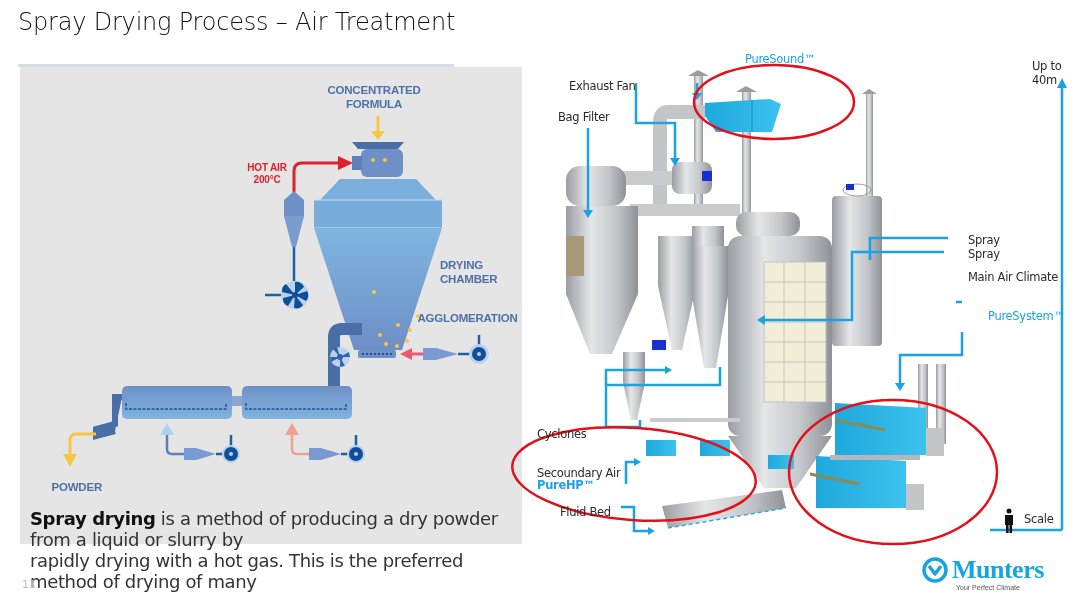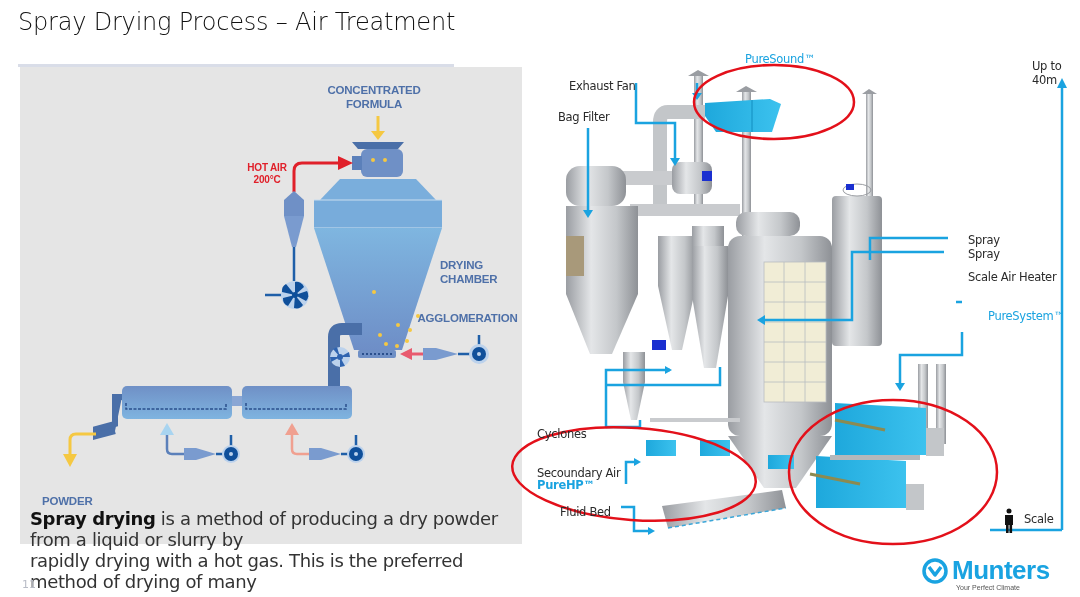--- a/index.html
+++ b/index.html
@@ -10,21 +10,21 @@
   .lp-svg{position:absolute;left:0;top:0;}
   .lbl{position:absolute;font-family:"Liberation Sans",sans-serif;font-weight:700;font-size:11.5px;color:#4e70a8;text-align:center;line-height:14px;letter-spacing:-0.2px;}
   .lbl.red{color:#e0202a;font-size:10px;line-height:12px;}
   .desc{position:absolute;left:30px;top:508px;width:490px;font-size:18px;line-height:21px;color:#333;font-family:"DejaVu Sans",sans-serif;letter-spacing:-0.35px;}
   .desc b{color:#111;font-weight:700;}
   .page-num{position:absolute;left:22px;top:578px;font-size:11px;color:#b8bcc6;}
   .callout{position:absolute;font-size:11.5px;color:#2a2a2a;font-family:"DejaVu Sans",sans-serif;letter-spacing:-0.3px;line-height:14px;}
   .callout.blue{color:#1aa3e0;}
   .right-svg{position:absolute;left:500px;top:40px;}
   .logo{position:absolute;left:922px;top:555px;display:flex;align-items:center;}
-  .logo-text{font-family:Liberation Sans, sans-serif;font-weight:700;font-size:26px;color:#19a3e1;letter-spacing:-0.5px;margin-left:4px;}
+  .logo-text{font-family:Liberation Serif, serif;font-weight:700;font-size:26px;color:#19a3e1;letter-spacing:-0.5px;margin-left:4px;}
   .tagline{position:absolute;left:956px;top:584px;font-size:7px;color:#555;font-family:"Liberation Sans",sans-serif;}
 </style>
 </head>
 <body>
 
 <div class="title">Spray Drying Process – Air Treatment</div>
 <div class="title-rule"></div>
 
 <div class="left-panel">
   <svg class="lp-svg" width="502" height="477" viewBox="0 0 502 477">
@@ -161,21 +161,21 @@
   </div>
   <div class="lbl red" style="left:222px;top:95px;width:50px;">
     <div>HOT AIR</div>
     <div>200°C</div>
   </div>
   <div class="lbl" style="left:420px;top:191px;width:70px;text-align:left;">
     <div>DRYING</div>
     <div>CHAMBER</div>
   </div>
   <div class="lbl" style="left:395px;top:244px;width:105px;text-align:center;">AGGLOMERATION</div>
-  <div class="lbl" style="left:22px;top:427px;width:60px;text-align:left;">POWDER</div>
+  <div class="lbl" style="left:22px;top:413px;width:60px;text-align:right;">POWDER</div>
 </div>
 
 <div class="desc">
   <div><b>Spray drying</b><span> is a method of producing a dry powder from a liquid or slurry by</span></div>
   <div>rapidly drying with a hot gas. This is the preferred method of drying of many</div>
 </div>
 <div class="page-num">11</div>
 
 <svg class="right-svg" width="580" height="510" viewBox="500 40 580 510">
   <defs>
@@ -322,21 +322,21 @@
   </g>
 </svg>
 
 <div class="callout blue" style="left:745px;top:52px;">PureSound™</div>
 <div class="callout" style="left:569px;top:79px;">Exhaust Fan</div>
 <div class="callout" style="left:558px;top:110px;">Bag Filter</div>
 <div class="callout" style="left:968px;top:233px;text-align:center;">
   <div>Spray</div>
   <div>Spray</div>
 </div>
-<div class="callout" style="left:968px;top:270px;">Scale Air Heater</div>
+<div class="callout" style="left:968px;top:270px;">Main Air Climate</div>
 <div class="callout blue" style="left:968px;top:309px;margin-left:20px;">PureSystem™</div>
 <div class="callout" style="left:537px;top:427px;">Cyclones</div>
 <div class="callout" style="left:537px;top:466px;">Secoundary Air</div>
 <div class="callout blue" style="left:537px;top:478px;font-weight:bold;">PureHP™</div>
 <div class="callout" style="left:560px;top:505px;">Fluid Bed</div>
 <div class="callout" style="left:1032px;top:59px;">
   <div>Up to</div>
   <div>40m</div>
 </div>
 <div class="callout" style="left:1024px;top:512px;">Scale</div>

